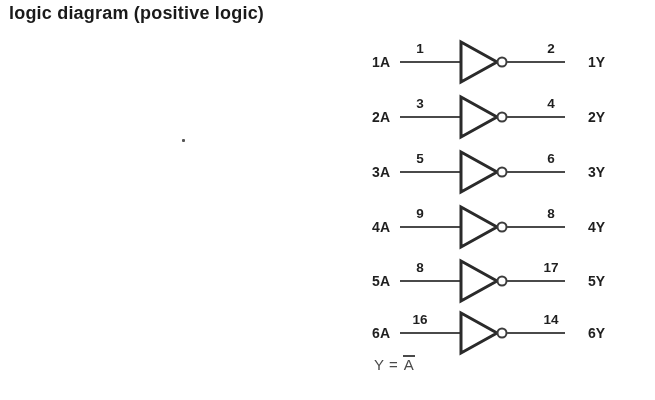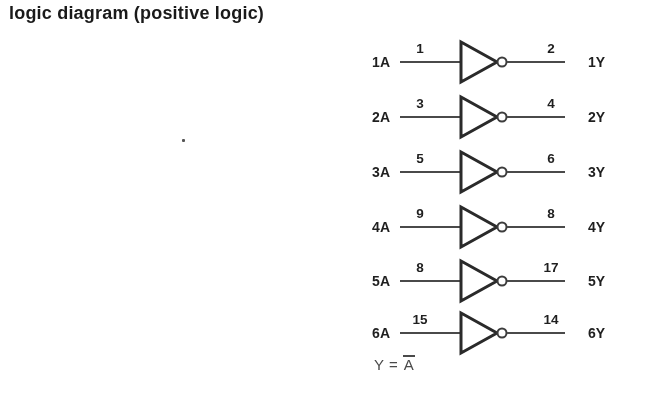--- a/index.html
+++ b/index.html
@@ -157,21 +157,21 @@
     <svg class="gate-svg" width="60" height="56" viewBox="0 0 60 56">
       <polygon points="3,8 3,48 39,28" fill="#ffffff" stroke="#2a2a2a" stroke-width="3" stroke-linejoin="miter"></polygon>
       <circle cx="44" cy="28" r="4.5" fill="#ffffff" stroke="#3c3c3c" stroke-width="2"></circle>
     </svg>
     <div class="wire out-wire"></div>
     <span class="pin out-pin">17</span>
     <span class="lbl out-lbl">5Y</span>
   </div>
       <div class="gate-row" style="top: 333px;">
     <span class="lbl in-lbl">6A</span>
-    <span class="pin in-pin">15</span>
+    <span class="pin in-pin">16</span>
     <div class="wire in-wire"></div>
     <svg class="gate-svg" width="60" height="56" viewBox="0 0 60 56">
       <polygon points="3,8 3,48 39,28" fill="#ffffff" stroke="#2a2a2a" stroke-width="3" stroke-linejoin="miter"></polygon>
       <circle cx="44" cy="28" r="4.5" fill="#ffffff" stroke="#3c3c3c" stroke-width="2"></circle>
     </svg>
     <div class="wire out-wire"></div>
     <span class="pin out-pin">14</span>
     <span class="lbl out-lbl">6Y</span>
   </div>
     </div>

